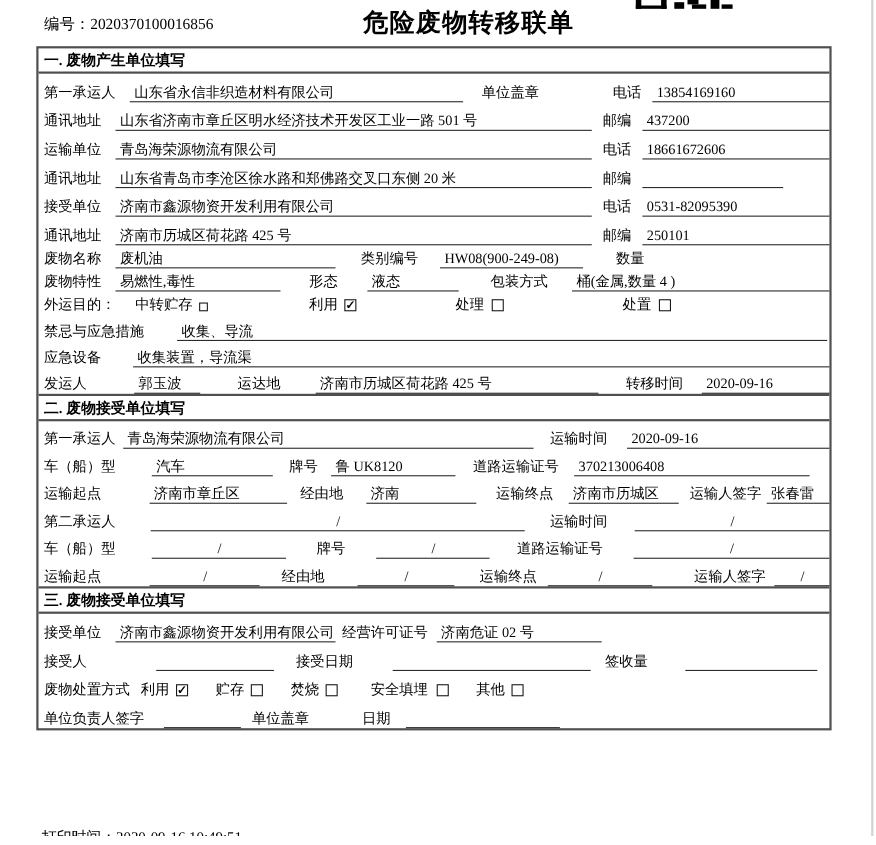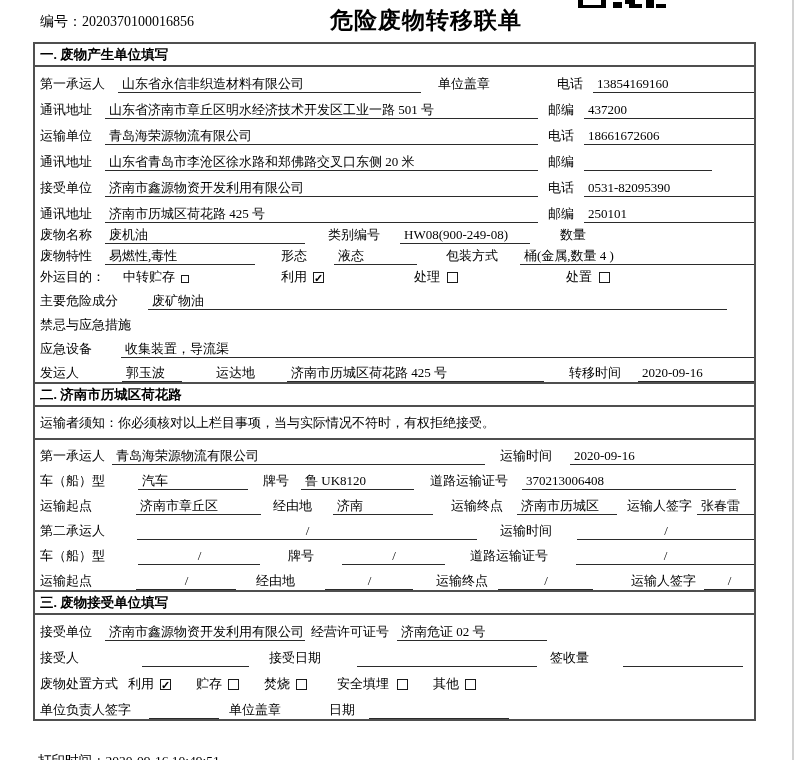--- a/index.html
+++ b/index.html
@@ -117,47 +117,43 @@
         <span class="lbl" style="margin-left:18px">中转贮存</span>
         <span class="cb sm" style="margin-left:6px"></span>
         <span class="lbl" style="margin-left:92px">利用</span>
         <span class="cb" style="margin-left:6px">✓</span>
         <span class="lbl" style="margin-left:90px">处理</span>
         <span class="cb" style="margin-left:7px"></span>
         <span class="lbl" style="margin-left:108px">处置</span>
         <span class="cb" style="margin-left:7px"></span>
       </div>
 
-      <div class="row h24">
-        <span class="lbl">主要危险成分</span>
-        <span class="fld grow" style="margin-left:30px;margin-right:27px">废矿物油</span>
-      </div>
 
       <div class="row h24">
         <span class="lbl">禁忌与应急措施</span>
+        <span class="fld grow" style="margin-left:30px;margin-right:2px">收集、导流</span>
       </div>
 
       <div class="row h24">
         <span class="lbl">应急设备</span>
         <span class="fld grow" style="margin-left:29px">收集装置，导流渠</span>
       </div>
 
       <div class="row h24">
         <span class="lbl">发运人</span>
         <span class="fld" style="margin-left:43px;width:60px">郭玉波</span>
         <span class="lbl" style="margin-left:34px">运达地</span>
         <span class="fld" style="margin-left:32px;width:257px">济南市历城区荷花路 425 号</span>
         <span class="lbl" style="margin-left:25px">转移时间</span>
         <span class="fld grow" style="margin-left:17px">2020-09-16</span>
       </div>
     </div>
 
     <div class="sec2">
-      <div class="shead">二. 济南市历城区荷花路</div>
-      <div class="notice">运输者须知：你必须核对以上栏目事项，当与实际情况不符时，有权拒绝接受。</div>
+      <div class="shead">二. 废物接受单位填写</div>
 
       <div class="row h25">
         <span class="lbl">第一承运人</span>
         <span class="fld" style="margin-left:7px;width:373px">青岛海荣源物流有限公司</span>
         <span class="lbl" style="margin-left:15px">运输时间</span>
         <span class="fld grow" style="margin-left:18px">2020-09-16</span>
       </div>
 
       <div class="row h25">
         <span class="lbl">车（船）型</span>

